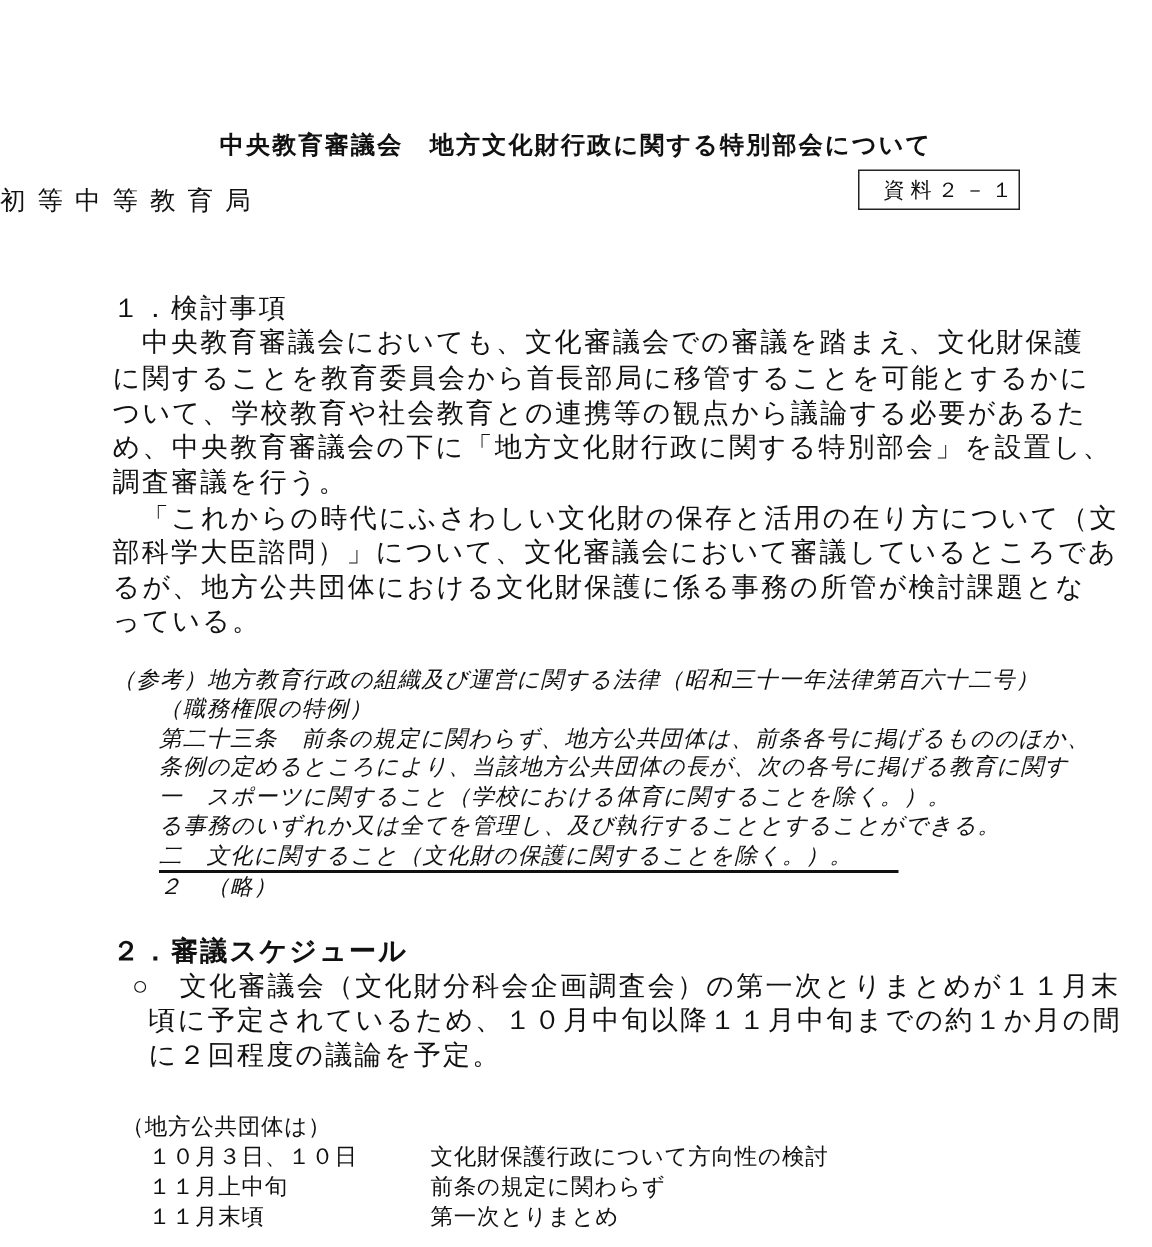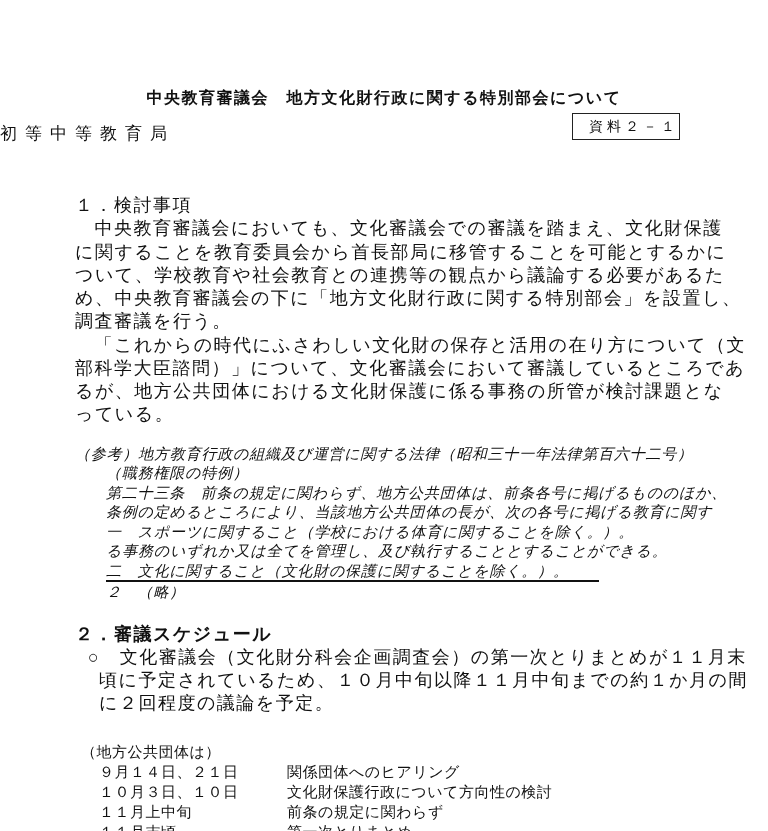--- a/index.html
+++ b/index.html
@@ -120,24 +120,20 @@
 
   <div class="sec-heading second">２．審議スケジュール</div>
   <div class="para bullet">○　文化審議会（文化財分科会企画調査会）の第一次とりまとめが１１月末
 頃に予定されているため、１０月中旬以降１１月中旬までの約１か月の間
 に２回程度の議論を予定。</div>
 
   <div class="sched">
     <div class="sched-heading">（地方公共団体は）</div>
     <div class="sched-rows">
       <div class="sched-row">
-        <span class="sched-date">９月１４日、２１日</span>
-        <span class="sched-item">関係団体へのヒアリング</span>
-      </div>
-      <div class="sched-row">
         <span class="sched-date">１０月３日、１０日</span>
         <span class="sched-item">文化財保護行政について方向性の検討</span>
       </div>
       <div class="sched-row">
         <span class="sched-date">１１月上中旬</span>
         <span class="sched-item">前条の規定に関わらず</span>
       </div>
       <div class="sched-row">
         <span class="sched-date">１１月末頃</span>
         <span class="sched-item">第一次とりまとめ</span>

